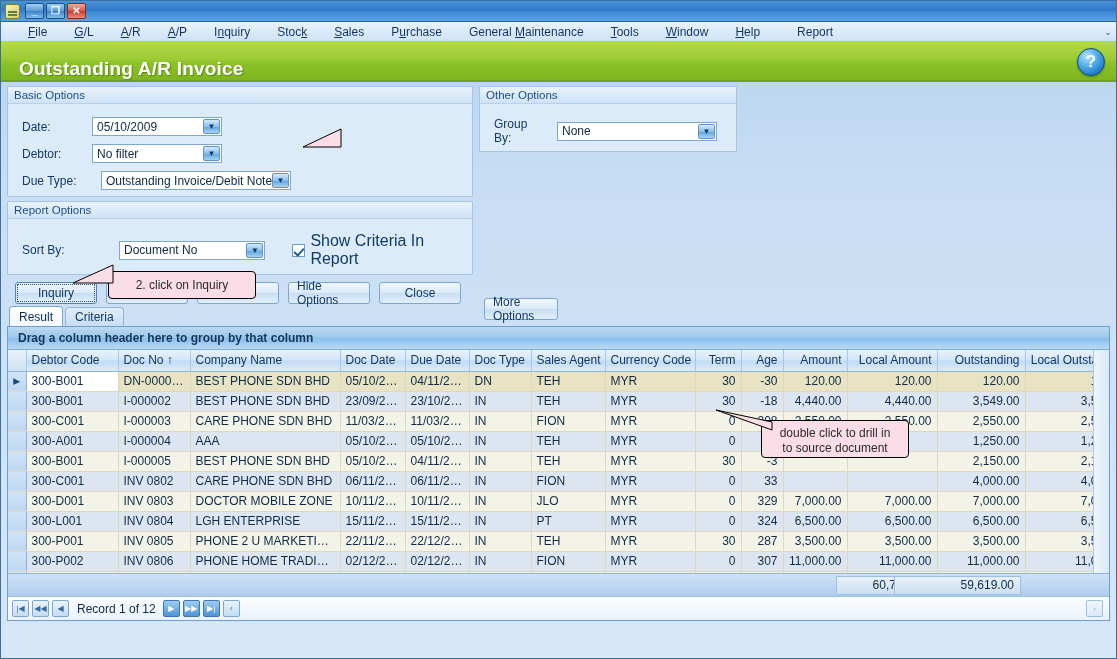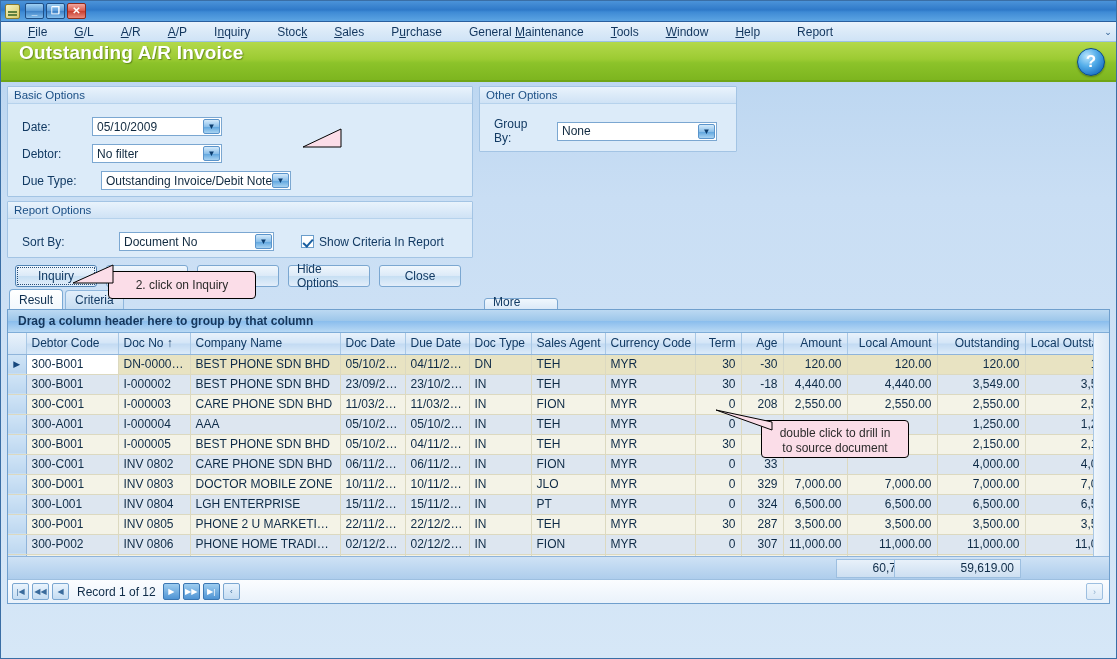--- a/index.html
+++ b/index.html
@@ -90,21 +90,21 @@
     width: 12px; height: 16px;
     display: flex; align-items: center; justify-content: center;
     color: #2b5d92; font-size: 9px;
   }
 
   
   .banner {
     height: 40px;
     background: linear-gradient(to bottom, #b3d94b 0%, #9ccb33 45%, #8cc32a 55%, #7db51f 100%);
     border-bottom: 2px solid #6fa515;
-    display: flex; align-items: flex-start;
+    display: flex; align-items: flex-end;
     padding: 0 10px;
     position: relative;
   }
   .banner-title {
     color: #ffffff;
     font-size: 19px;
     font-weight: bold;
     text-shadow: 1px 1px 1px rgba(60,90,10,.55);
     letter-spacing: .2px;
     margin-left: 8px;
@@ -180,21 +180,21 @@
     flex: none;
   }
   .checkbox.checked::after {
     content: "";
     position: absolute; left: 3px; top: 1px;
     width: 4px; height: 8px;
     border: solid #1a5fa0;
     border-width: 0 2px 2px 0;
     transform: rotate(42deg);
   }
-  .check-lbl { color: #123a63; font-size: 12px; }
+  .check-lbl { color: #123a63; font-size: 16px; }
 
   .btn {
     height: 22px;
     border: 1px solid #7ba7d1;
     border-radius: 3px;
     background: linear-gradient(to bottom,#f0f7fd 0%,#dceaf8 48%,#c7dff3 52%,#e3eefa 100%);
     color: #123a63;
     font-size: 12px;
     display: flex; align-items: center; justify-content: center;
     padding: 0 8px;

